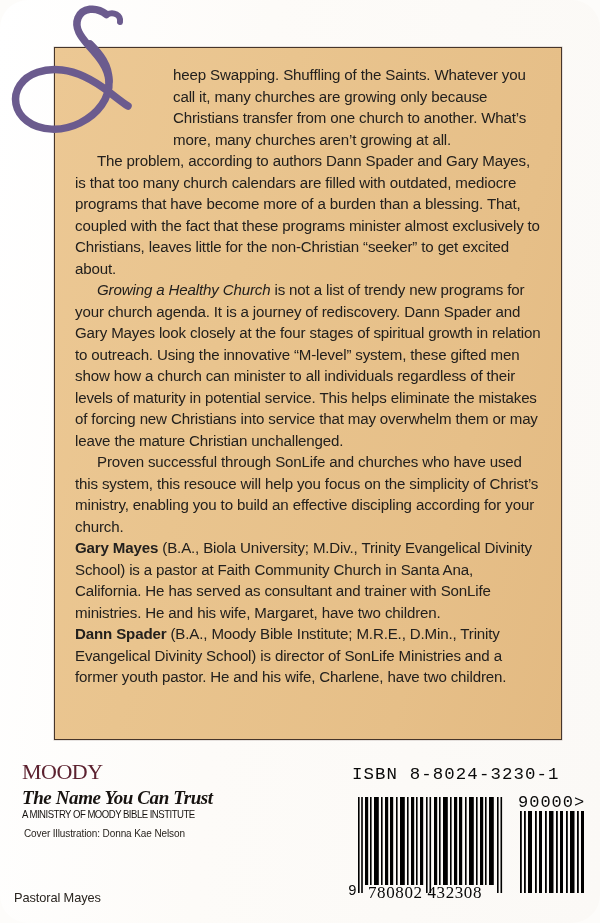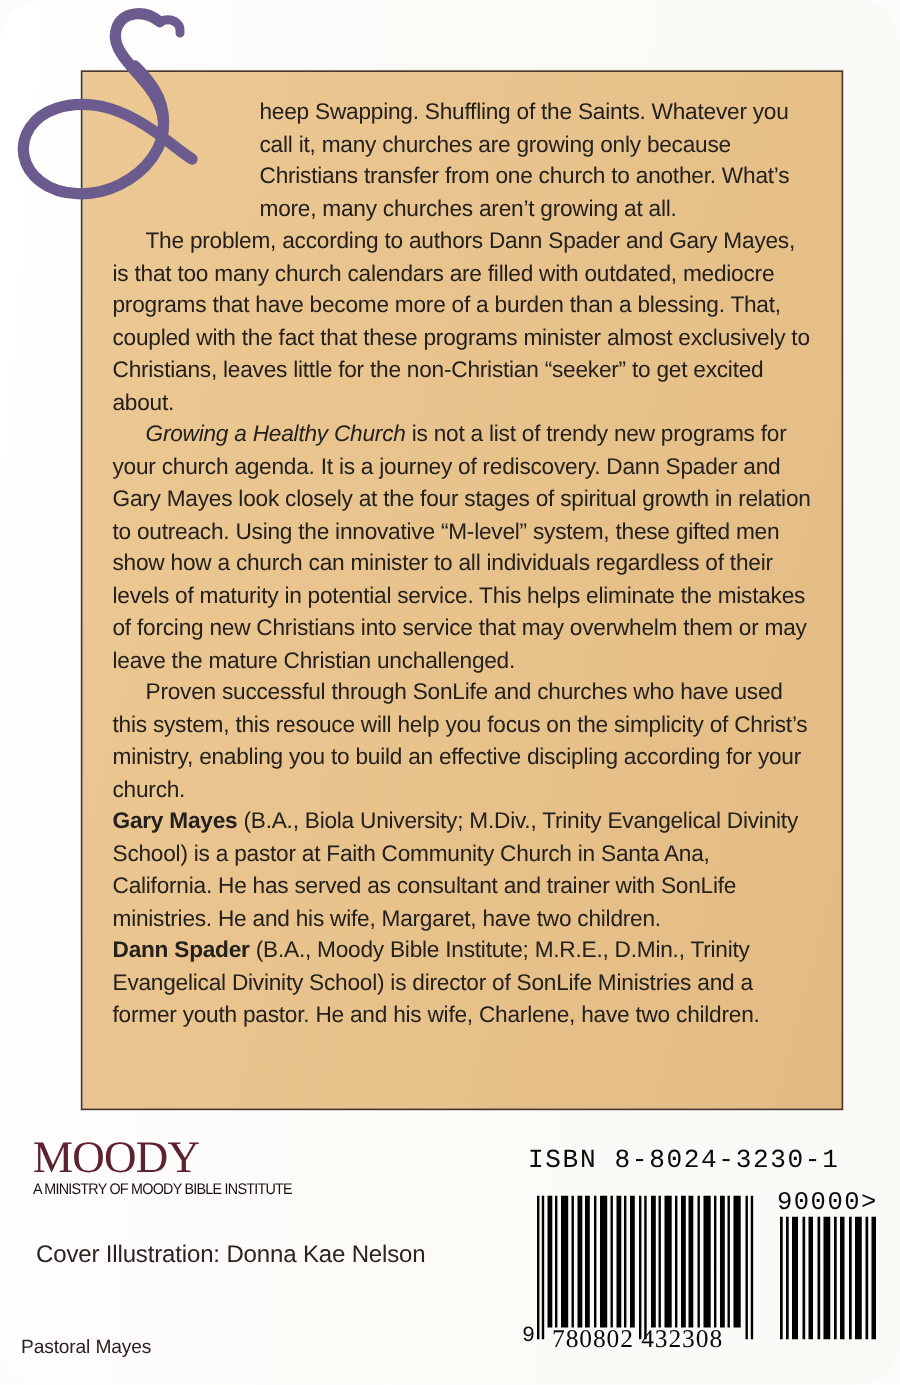--- a/index.html
+++ b/index.html
@@ -85,21 +85,21 @@
 
   
   #moody-block {
     position: absolute;
     left: 22px;
     top: 757px;
     width: 250px;
   }
   #moody-word {
     font-family: "Liberation Serif", serif;
-    font-size: 30px;
+    font-size: 22px;
     line-height: 30px;
     letter-spacing: -0.5px;
     color: #5c2230;
     font-weight: normal;
     margin: 0;
   }
   #moody-tagline {
     font-family: "Liberation Serif", serif;
     font-style: italic;
     font-weight: bold;
@@ -118,21 +118,21 @@
     transform: scaleX(0.93);
     transform-origin: left center;
     margin: 1px 0 0 0;
     white-space: nowrap;
   }
   #cover-credit {
     position: absolute;
     left: 24px;
     top: 828px;
     font-family: "Liberation Sans", sans-serif;
-    font-size: 16px;
+    font-size: 10px;
     color: #29241f;
     letter-spacing: -0.1px;
   }
   #category-label {
     position: absolute;
     left: 14px;
     top: 890px;
     font-family: "Liberation Sans", sans-serif;
     font-size: 12.8px;
     color: #29241f;
@@ -243,20 +243,21 @@
              C 70 68, 86 78, 99 88
              C 107 94, 113 99, 118 102" fill="none" stroke="#6B5B8E" stroke-width="7.5" stroke-linecap="round" stroke-linejoin="round"></path>
     <path d="M96.5 10.5
              C 104 7, 111 11, 110 18" fill="none" stroke="#6B5B8E" stroke-width="6" stroke-linecap="round"></path>
     <path d="M99 77
              C 99 61, 90 50, 80 40" fill="none" stroke="#6B5B8E" stroke-width="7.5" stroke-linecap="round"></path>
   </svg>
 
   <div id="moody-block">
     <div id="moody-word">MOODY</div>
+    <div id="moody-tagline">The Name You Can Trust</div>
     <div id="moody-sub">A MINISTRY OF MOODY BIBLE INSTITUTE</div>
   </div>
 
   <div id="cover-credit">Cover Illustration: Donna Kae Nelson</div>
   <div id="category-label">Pastoral Mayes</div>
 
   <div id="isbn-block">
     <div id="isbn-text">ISBN 8-8024-3230-1</div>
   </div>
 

